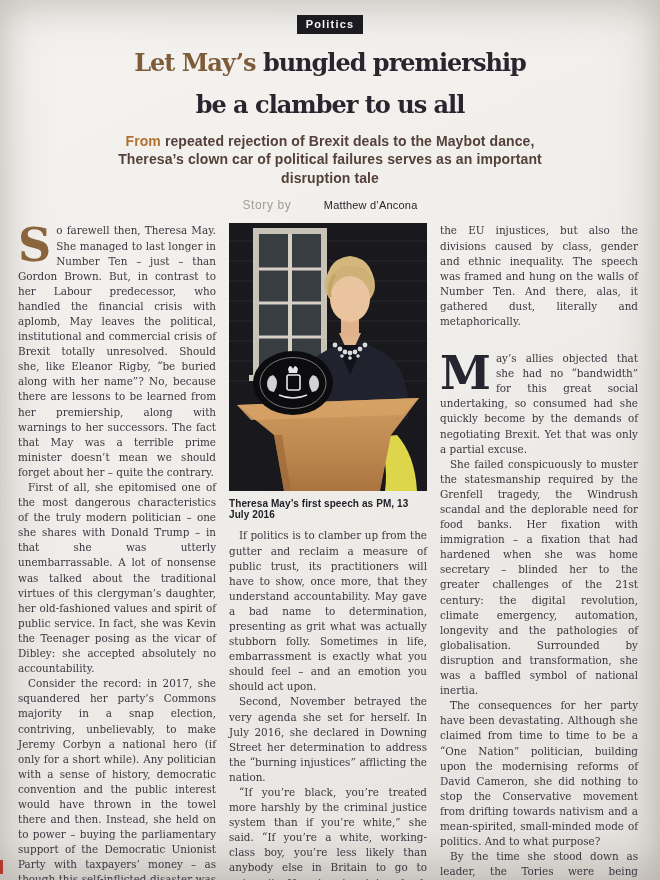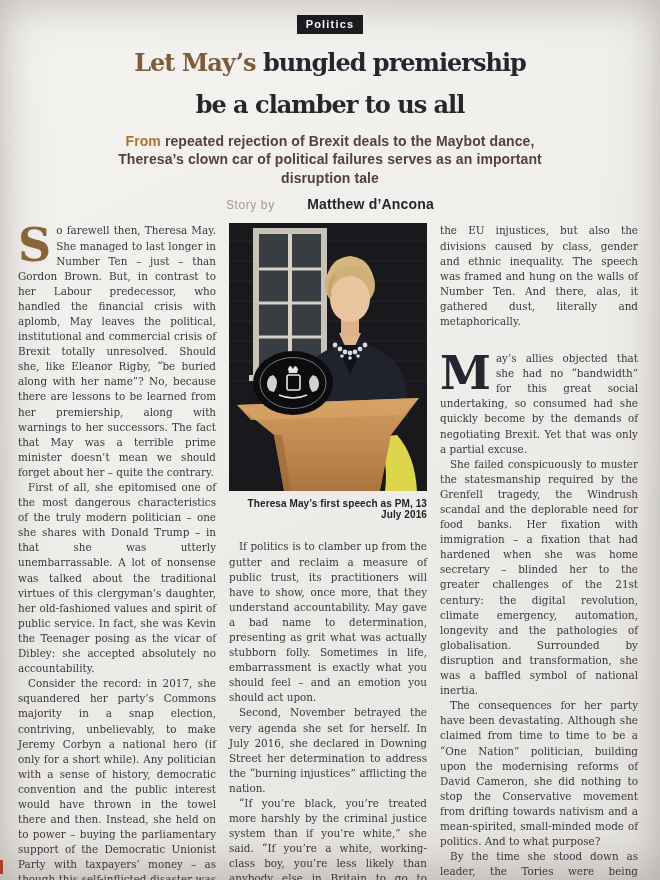--- a/index.html
+++ b/index.html
@@ -29,42 +29,42 @@
   }
   .headline .accent{color:#7e5c3a;}
   .standfirst{
     width:470px;margin:0 auto;text-align:center;
     font-size:14px;font-weight:bold;line-height:1.32;color:#55403a;
     letter-spacing:.1px;
   }
   .standfirst .accent{color:#b0722f;margin-top:16px;}
   .byline{ text-align:center;margin:8px 0 10px; }
   .byline .prefix{font-size:12px;color:#a29b92;letter-spacing:.6px;}
-  .byline .author{font-size:14px;font-weight:bold;color:#27242c;letter-spacing:.2px;padding-left:28px;}
+  .byline .author{font-size:11px;font-weight:normal;color:#27242c;letter-spacing:.2px;padding-left:28px;}
   
   .article{display:flex;gap:13px;padding:0 15px 0 18px;}
   .col{flex:0 0 198px;width:198px;}
   .body-p{
     margin:0;font-family:"DejaVu Serif",serif;
     font-size:10.4px;line-height:15.1px;text-align:justify;color:#3b3640;
   }
   .body-p.indent{text-indent:10px;}
   .body-p.section-break{margin-top:22px;}
   .dropcap{
     float:left;font-family:"DejaVu Serif",serif;font-weight:bold;
     font-size:46px;line-height:38px;padding:3px 5px 0 0;
   }
   .dc-bronze{color:#8a653c;}
   .dc-ink{color:#26242e;}
   
   .photo-fig{margin:3px 0 0;}
   .photo-frame{width:198px;height:268px;display:block;}
   .caption{
-    text-align:right;font-size:10px;font-weight:bold;color:#23222a;
-    margin:7px 0 19px;letter-spacing:.1px;
+    text-align:left;font-size:10px;font-weight:bold;color:#23222a;
+    margin:7px 0 8px;letter-spacing:.1px;
   }
 </style>
 </head>
 <body>
 
 <div class="page">
   <div class="edge-mark"></div>
 
   <header>
     <div class="kicker-wrap">

